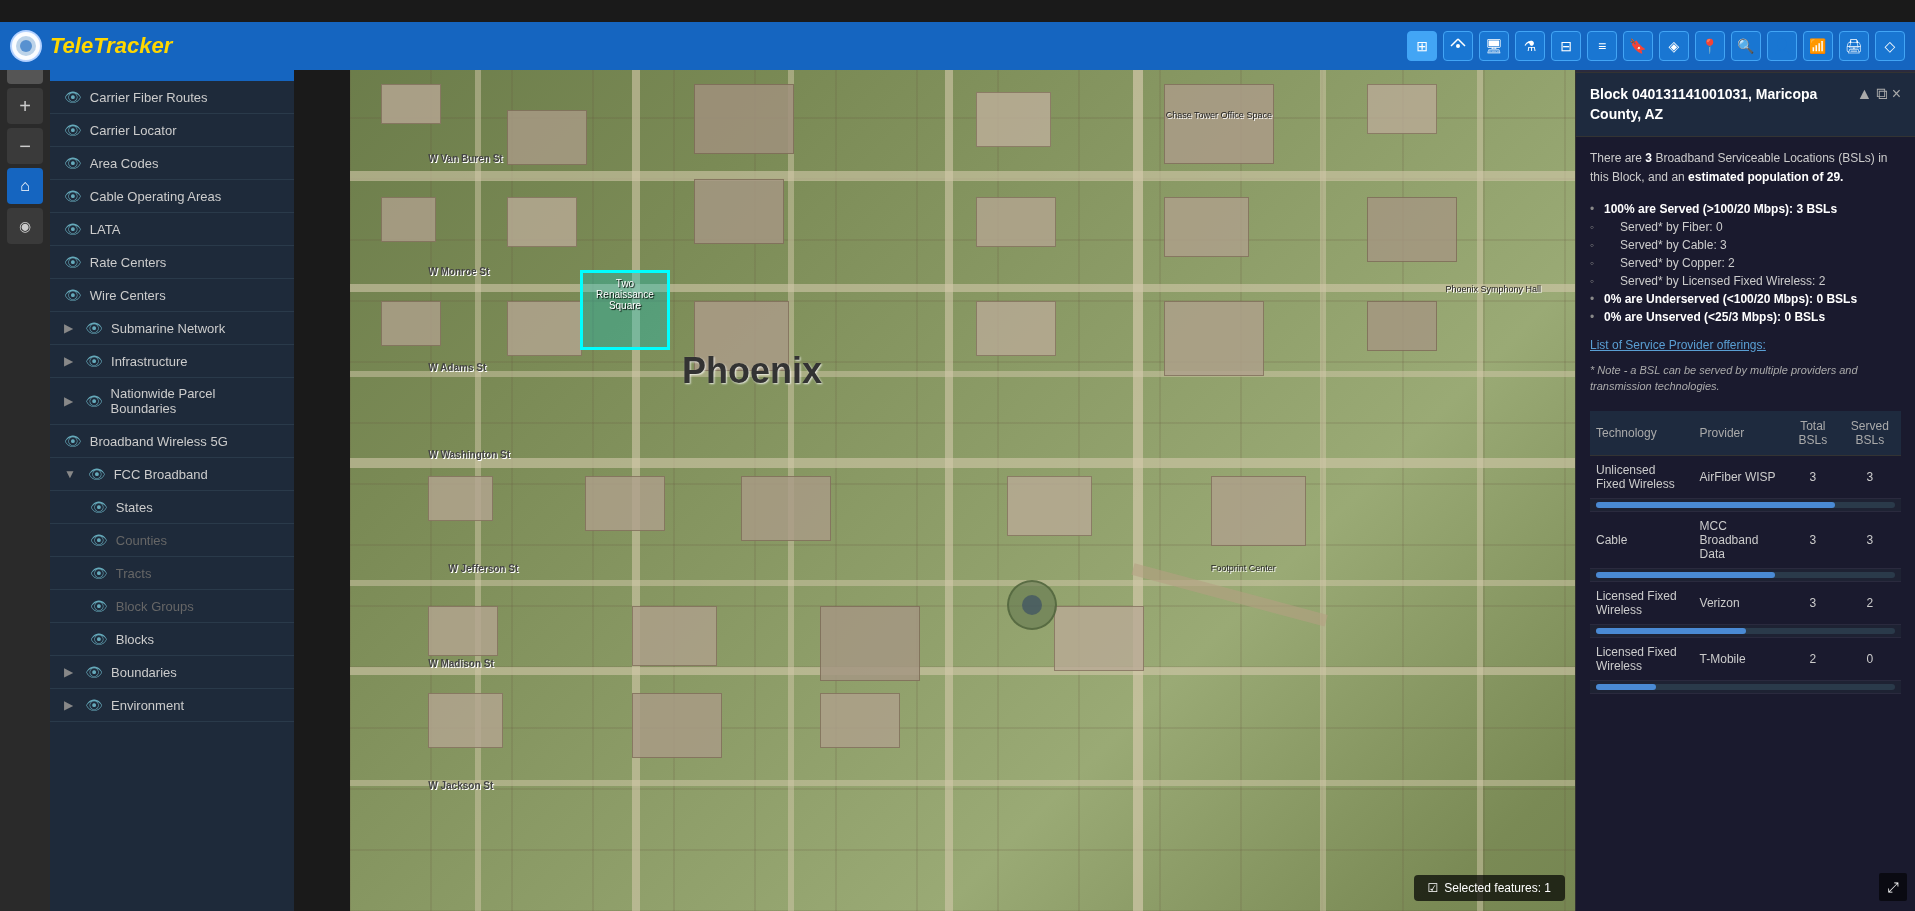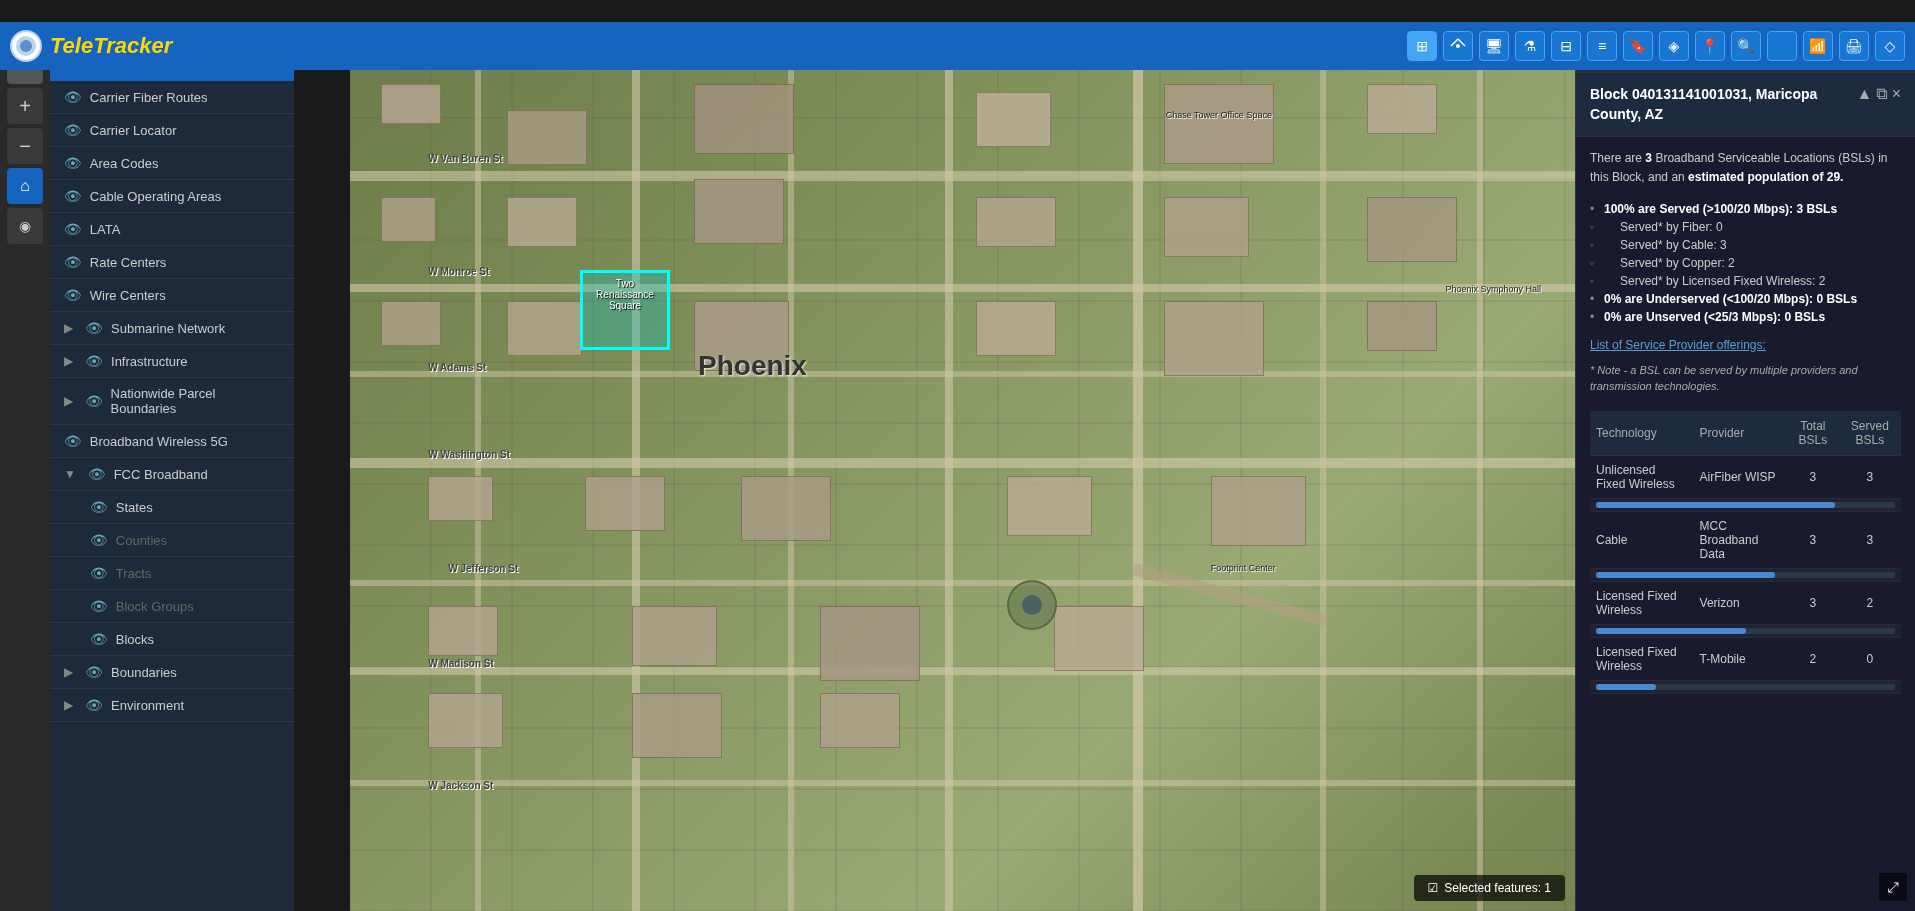--- a/index.html
+++ b/index.html
@@ -87,22 +87,22 @@
 
     
     #selected-block {
       position: absolute; width: 90px; height: 80px;
       border: 3px solid #00ffff; background: rgba(0,200,200,0.3);
       top: 230px; left: 230px;
     }
 
     
     #phoenix-label {
-      position: absolute; top: 310px; left: 348px;
-      color: #333; font-size: 28px; font-weight: bold;
+      position: absolute; top: 310px; left: 332px;
+      color: #333; font-size: 36px; font-weight: bold;
       text-shadow: 1px 1px 2px rgba(255,255,255,0.8);
     }
 
     
     .building {
       position: absolute; background: rgba(160,140,120,0.8);
       border: 1px solid rgba(100,80,60,0.5);
     }
 
     

